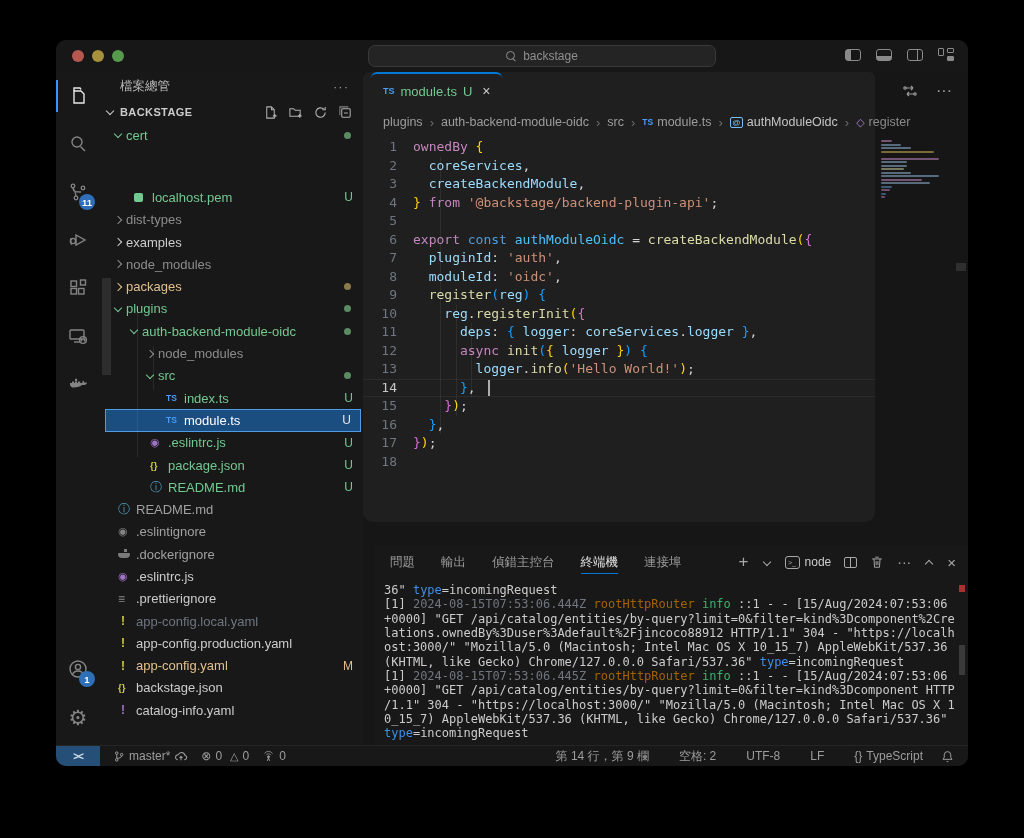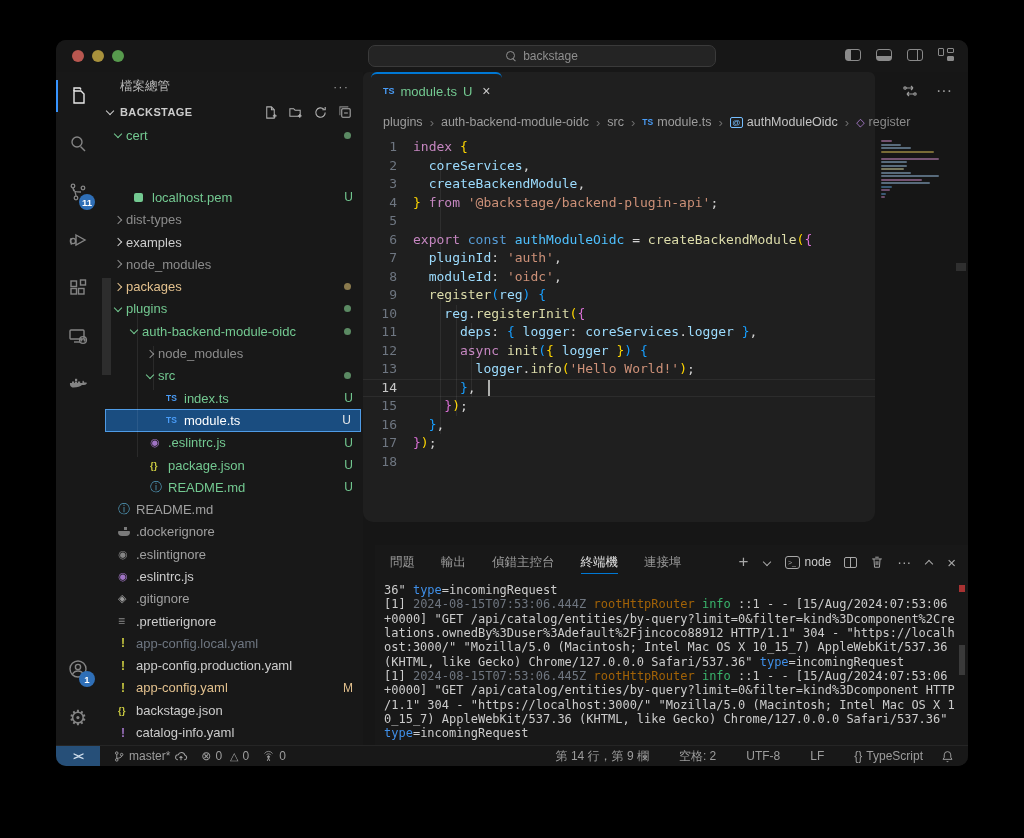--- a/index.html
+++ b/index.html
@@ -346,37 +346,32 @@
             <span class="tree-label">README.md</span>
             <span class="git-badge">U</span>
           </div>
           <div class="tree-row c-muted" style="padding-left: 12px;">
             <span class="file-spacer"></span>
             <span class="fi fi-info"></span>
             <span class="tree-label">README.md</span>
           </div>
           <div class="tree-row c-muted" style="padding-left: 12px;">
             <span class="file-spacer"></span>
+            <span class="fi fi-eslint-gray"></span>
+            <span class="tree-label">.eslintignore</span>
+          </div>
+          <div class="tree-row c-muted" style="padding-left: 12px;">
+            <span class="file-spacer"></span>
             <span class="fi fi-docker"></span>
             <span class="tree-label">.dockerignore</span>
           </div>
-          <div class="tree-row c-muted" style="padding-left: 12px;">
-            <span class="file-spacer"></span>
-            <span class="fi fi-eslint-gray"></span>
-            <span class="tree-label">.eslintignore</span>
-          </div>
           <div class="tree-row c-white" style="padding-left: 12px;">
             <span class="file-spacer"></span>
             <span class="fi fi-eslint"></span>
             <span class="tree-label">.eslintrc.js</span>
-          </div>
-          <div class="tree-row c-muted" style="padding-left: 12px;">
-            <span class="file-spacer"></span>
-            <span class="fi fi-git"></span>
-            <span class="tree-label">.gitignore</span>
           </div>
           <div class="tree-row c-white" style="padding-left: 12px;">
             <span class="file-spacer"></span>
             <span class="fi fi-prettier"></span>
             <span class="tree-label">.prettierignore</span>
           </div>
           <div class="tree-row c-dim" style="padding-left: 12px;">
             <span class="file-spacer"></span>
             <span class="fi fi-yaml"></span>
             <span class="tree-label">app-config.local.yaml</span>
@@ -451,21 +446,21 @@
             <span>authModuleOidc</span>
           </span>
           <span class="bc-sep">›</span>
           <span class="bc-item bc-dim" style="display: inline-flex; align-items: center; gap: 4px;">
             <span class="bc-method">◇</span>
             <span>register</span>
           </span>
         </div>
 
       <div class="code">
-          <div class="code-line"><span class="lnum">1</span><span><span class="tk-kw">index</span><span class="tk-b1"> {</span></span></div>
+          <div class="code-line"><span class="lnum">1</span><span><span class="tk-kw">ownedBy</span><span class="tk-b1"> {</span></span></div>
           <div class="code-line"><span class="lnum">2</span><span><span class="tk-va">  coreServices</span><span class="tk-pl">,</span></span></div>
           <div class="code-line"><span class="lnum">3</span><span><span class="tk-va">  createBackendModule</span><span class="tk-pl">,</span></span></div>
           <div class="code-line"><span class="lnum">4</span><span><span class="tk-b1">} </span><span class="tk-kw">from</span><span class="tk-st"> '@backstage/backend-plugin-api'</span><span class="tk-pl">;</span></span></div>
           <div class="code-line"><span class="lnum">5</span><span></span></div>
           <div class="code-line"><span class="lnum">6</span><span><span class="tk-kw">export</span><span class="tk-ct"> const</span><span class="tk-cn"> authModuleOidc</span><span class="tk-pl"> = </span><span class="tk-fn">createBackendModule</span><span class="tk-b1">(</span><span class="tk-b2">{</span></span></div>
           <div class="code-line"><span class="lnum">7</span><span><span class="tk-va">  pluginId</span><span class="tk-pl">: </span><span class="tk-st">'auth'</span><span class="tk-pl">,</span></span></div>
           <div class="code-line"><span class="lnum">8</span><span><span class="tk-va">  moduleId</span><span class="tk-pl">: </span><span class="tk-st">'oidc'</span><span class="tk-pl">,</span></span></div>
           <div class="code-line"><span class="lnum">9</span><span><span class="tk-fn">  register</span><span class="tk-b3">(</span><span class="tk-va">reg</span><span class="tk-b3">) {</span></span></div>
           <div class="code-line"><span class="lnum">10</span><span><span class="tk-va">    reg</span><span class="tk-pl">.</span><span class="tk-fn">registerInit</span><span class="tk-b1">(</span><span class="tk-b2">{</span></span></div>
           <div class="code-line"><span class="lnum">11</span><span><span class="tk-va">      deps</span><span class="tk-pl">: </span><span class="tk-b3">{ </span><span class="tk-va">logger</span><span class="tk-pl">: </span><span class="tk-va">coreServices</span><span class="tk-pl">.</span><span class="tk-va">logger</span><span class="tk-b3"> }</span><span class="tk-pl">,</span></span></div>

